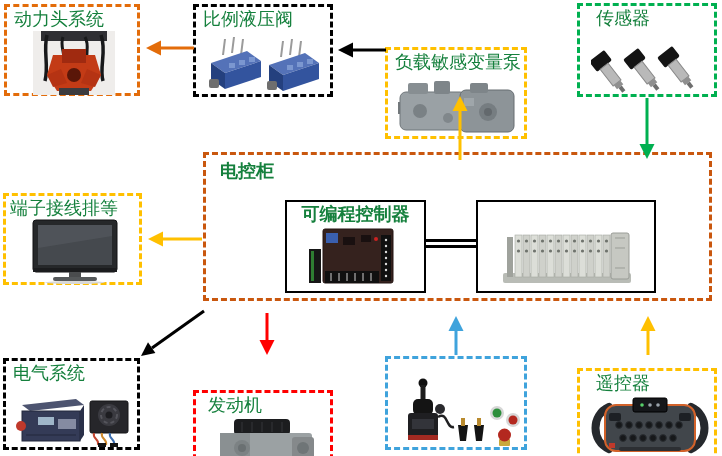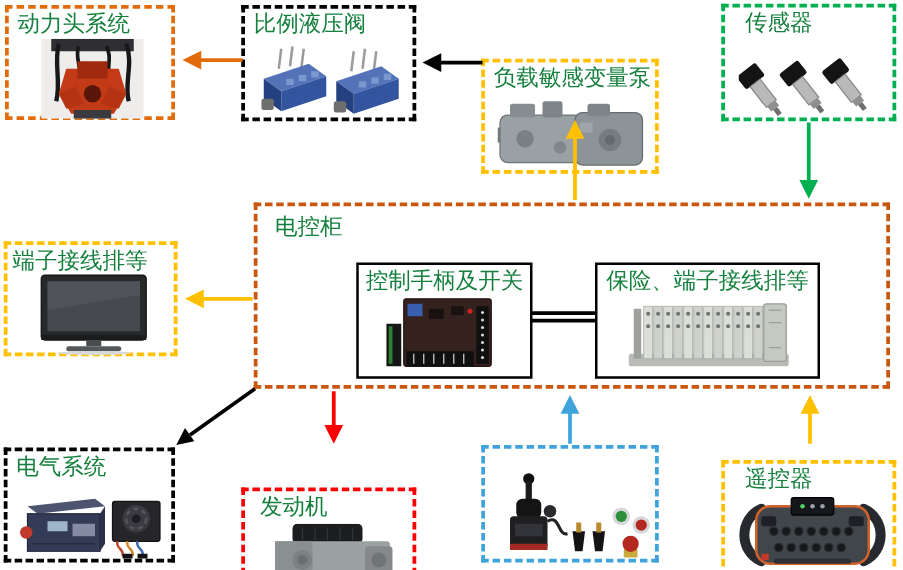--- a/index.html
+++ b/index.html
@@ -162,25 +162,25 @@
       <rect x="6" y="2" width="84" height="52" rx="3" fill="#26282a" stroke="#101113"></rect>
       <rect x="11" y="7" width="74" height="40" fill="#45494e"></rect>
       <polygon points="11,7 85,7 85,18 11,30" fill="#54585e" opacity="0.7"></polygon>
       <rect x="6" y="50" width="84" height="4" fill="#1b1c1e"></rect>
       <rect x="42" y="54" width="12" height="5" fill="#4a4c4e"></rect>
       <rect x="26" y="59" width="44" height="4" rx="2" fill="#55585a"></rect>
       <ellipse cx="48" cy="64.5" rx="30" ry="1.5" fill="#d8d8d8"></ellipse>
     </svg>
   </div>
 
-  <div class="box dashed" style="left: 203px; top: 162px; width: 509px; height: 149px; border-color: rgb(201, 87, 14);">
+  <div class="box dashed" style="left: 203px; top: 152px; width: 509px; height: 149px; border-color: rgb(201, 87, 14); font-weight: bold;">
     <span class="lbl" style="left:14px;top:6px;">电控柜</span>
 
     <div class="box solid" style="left: 79px; top: 45px; width: 141px; height: 93px; border-color: rgb(0, 0, 0);">
-      <span class="lbl center">控制手柄及开关</span>
+      <span class="lbl center">可编程控制器</span>
       <svg class="art" style="left:22px;top:25px;" width="96" height="62" viewBox="0 0 96 62">
         <rect x="14" y="2" width="70" height="54" rx="2" fill="#35221e" stroke="#241512"></rect>
         <rect x="17" y="6" width="12" height="10" fill="#3a5fae"></rect>
         <rect x="34" y="10" width="12" height="8" fill="#191010"></rect>
         <rect x="52" y="8" width="10" height="7" fill="#191010"></rect>
         <circle cx="67" cy="12" r="2" fill="#cc2222"></circle>
         <rect x="72" y="8" width="10" height="46" fill="#101010"></rect>
         <circle cx="77" cy="13" r="1.2" fill="#ddd"></circle>
           <circle cx="77" cy="19" r="1.2" fill="#ddd"></circle>
         <circle cx="77" cy="25" r="1.2" fill="#ddd"></circle>
@@ -197,21 +197,20 @@
           <line x1="62" y1="46" x2="62" y2="54" stroke="#cfcfcf"></line>
         <rect x="0" y="22" width="12" height="34" fill="#161616"></rect>
         <rect x="2" y="24" width="3" height="30" fill="#2e7d32"></rect>
       </svg>
     </div>
 
     <div class="linkbar" style="left: 219px; top: 84px; width: 52px; background-color: rgb(0, 0, 0);"></div>
     <div class="linkbar" style="left: 219px; top: 90px; width: 52px; background-color: rgb(0, 0, 0);"></div>
 
     <div class="box solid" style="left: 270px; top: 45px; width: 180px; height: 93px; border-color: rgb(0, 0, 0);">
-      <span class="lbl center">保险、端子接线排等</span>
       <svg class="art" style="left:19px;top:26px;" width="140" height="60" viewBox="0 0 140 60">
         <rect x="6" y="45" width="128" height="10" rx="2" fill="#b9bcb6"></rect>
         <rect x="10" y="9" width="6" height="40" fill="#9fa29c"></rect>
         <g stroke="#a5a8a2" stroke-width="0.6">
           <rect x="18" y="7" width="7" height="42" fill="#dcded8"></rect>
             <rect x="26" y="7" width="7" height="42" fill="#cfd1cb"></rect>
           <rect x="34" y="7" width="7" height="42" fill="#dcded8"></rect>
             <rect x="42" y="7" width="7" height="42" fill="#cfd1cb"></rect>
           <rect x="50" y="7" width="7" height="42" fill="#dcded8"></rect>
             <rect x="58" y="7" width="7" height="42" fill="#cfd1cb"></rect>

